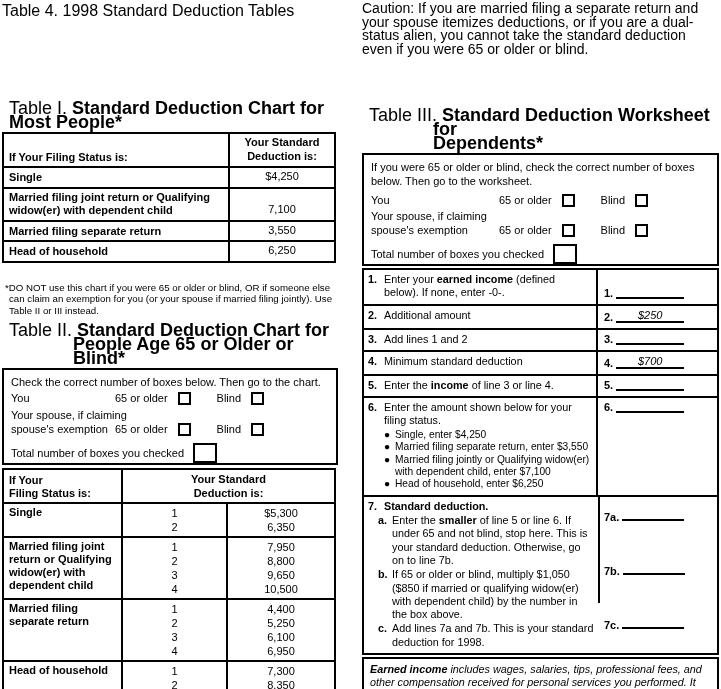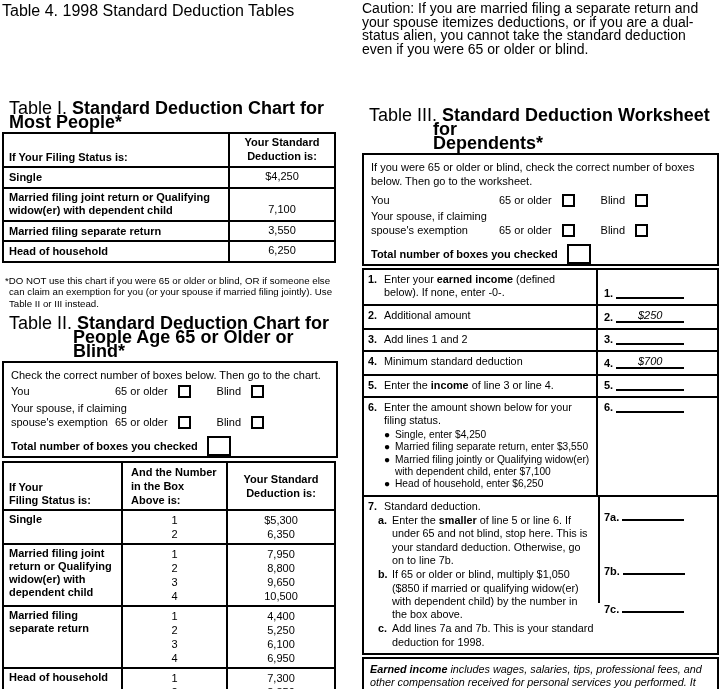--- a/index.html
+++ b/index.html
@@ -23,32 +23,32 @@
   .t1 .row { display: flex; border-top: 2px solid #000; }
   .t1 .row:first-child { border-top: none; }
   .t1 .c1 { width: 226px; border-right: 2px solid #000; padding: 2px 5px;
             font-weight: bold; font-size: 11px; line-height: 13.5px;
             display: flex; align-items: flex-end; }
   .t1 .c2 { flex: 1; font-size: 11px; line-height: 13.5px; text-align: center;
             display: flex; flex-direction: column; justify-content: flex-end;
             padding: 2px 2px 3px; }
   .t1 .hdr .c2 { font-weight: bold; justify-content: center; }
 
-  .footnote { font-size: 9.7px; line-height: 11.6px; margin-top: 12px;
+  .footnote { font-size: 9.7px; line-height: 11.6px; margin-top: 19px;
               padding-left: 7px; text-indent: -4px; }
 
   
   .panel { border: 2px solid #000; padding: 5px 7px 0; font-size: 11px; line-height: 14px; }
   .cb-row { display: flex; align-items: center; margin-top: 2px; }
   .cb-col1 { width: 104px; }
   .panel.r .cb-col1 { width: 128px; }
   .checkbox { display: inline-block; width: 13px; height: 13px;
               border: 2px solid #000; margin-left: 10px; flex: none; }
   .blind-lbl { margin-left: 26px; }
-  .total-row { display: flex; align-items: center; font-weight: bold; margin-top: 7px; }
+  .total-row { display: flex; align-items: center; font-weight: normal; margin-top: 7px; }
   .total-box { display: inline-block; width: 24px; height: 20px;
                border: 2px solid #000; margin-left: 9px; flex: none; }
 
   
   .t2 { border: 2px solid #000; width: 334px; margin-top: 3px; }
   .t2 .row { display: flex; border-top: 2px solid #000; }
   .t2 .row:first-child { border-top: none; }
   .t2 .c1 { width: 119px; border-right: 2px solid #000; padding: 2px 5px;
             font-weight: bold; font-size: 11px; line-height: 13px; }
   .t2 .c2 { width: 105px; border-right: 2px solid #000; padding: 2px 4px;
@@ -155,25 +155,20 @@
       <span class="total-box"></span>
     </div>
   </div>
 
   <div class="t2">
     <div class="row hdr">
       <div class="c1">
         <div><span>If Your</span><br>
         <span>Filing Status is:</span></div>
       </div>
-      <div class="c2">
-        <div>And the Number</div>
-        <div>in the Box</div>
-        <div>Above is:</div>
-      </div>
       <div class="c3">
         <div>Your Standard</div>
         <div>Deduction is:</div>
       </div>
     </div>
     <div class="row">
       <div class="c1">Single</div>
       <div class="c2">
         <div>1</div>
         <div>2</div>
@@ -351,39 +346,39 @@
       <div class="wr" style="align-items:flex-start;">
         <span class="entry">6.</span>&nbsp;<span class="uline"></span>
       </div>
     </div>
 
     <div class="wrow wrow7">
       <div class="div7"></div>
       <div class="wl">
         <div class="numline">
           <span class="n">7.</span>
-          <span class="t" style="font-weight:normal;">Standard deduction.</span>
+          <span class="t" style="font-weight:bold;">Standard deduction.</span>
         </div>
         <div class="sub-item">
           <span class="n">a.</span>
           <span class="t"><span>Enter the </span><b>smaller</b><span> of line 5 or line 6. If under 65 and not blind, stop here. This is your standard deduction. Otherwise, go on to line 7b.</span></span>
         </div>
         <div class="sub-item">
           <span class="n">b.</span>
           <span class="t">If 65 or older or blind, multiply $1,050 ($850 if married or qualifying widow(er) with dependent child) by the number in the box above.</span>
         </div>
         <div class="sub-item">
           <span class="n">c.</span>
           <span class="t">Add lines 7a and 7b. This is your standard deduction for 1998.</span>
         </div>
       </div>
       <div class="wr" style="min-height:148px;">
         <div class="e7" style="top:12px;"><span class="entry">7a.</span>&nbsp;<span class="uline" style="width:62px;"></span></div>
         <div class="e7" style="top:66px;"><span class="entry">7b.</span>&nbsp;<span class="uline" style="width:62px;"></span></div>
-        <div class="e7" style="top:104px;"><span class="entry">7c.</span>&nbsp;<span class="uline" style="width:62px;"></span></div>
+        <div class="e7" style="top:120px;"><span class="entry">7c.</span>&nbsp;<span class="uline" style="width:62px;"></span></div>
       </div>
     </div>
   </div>
 
   <div class="earned-box">
     <span class="bold">Earned income</span><span> includes wages, salaries, tips, professional fees, and other compensation received for personal services you performed. It also includes any amount received as a scholarship that you must include in your income.</span>
   </div>
 
 </div>
 

